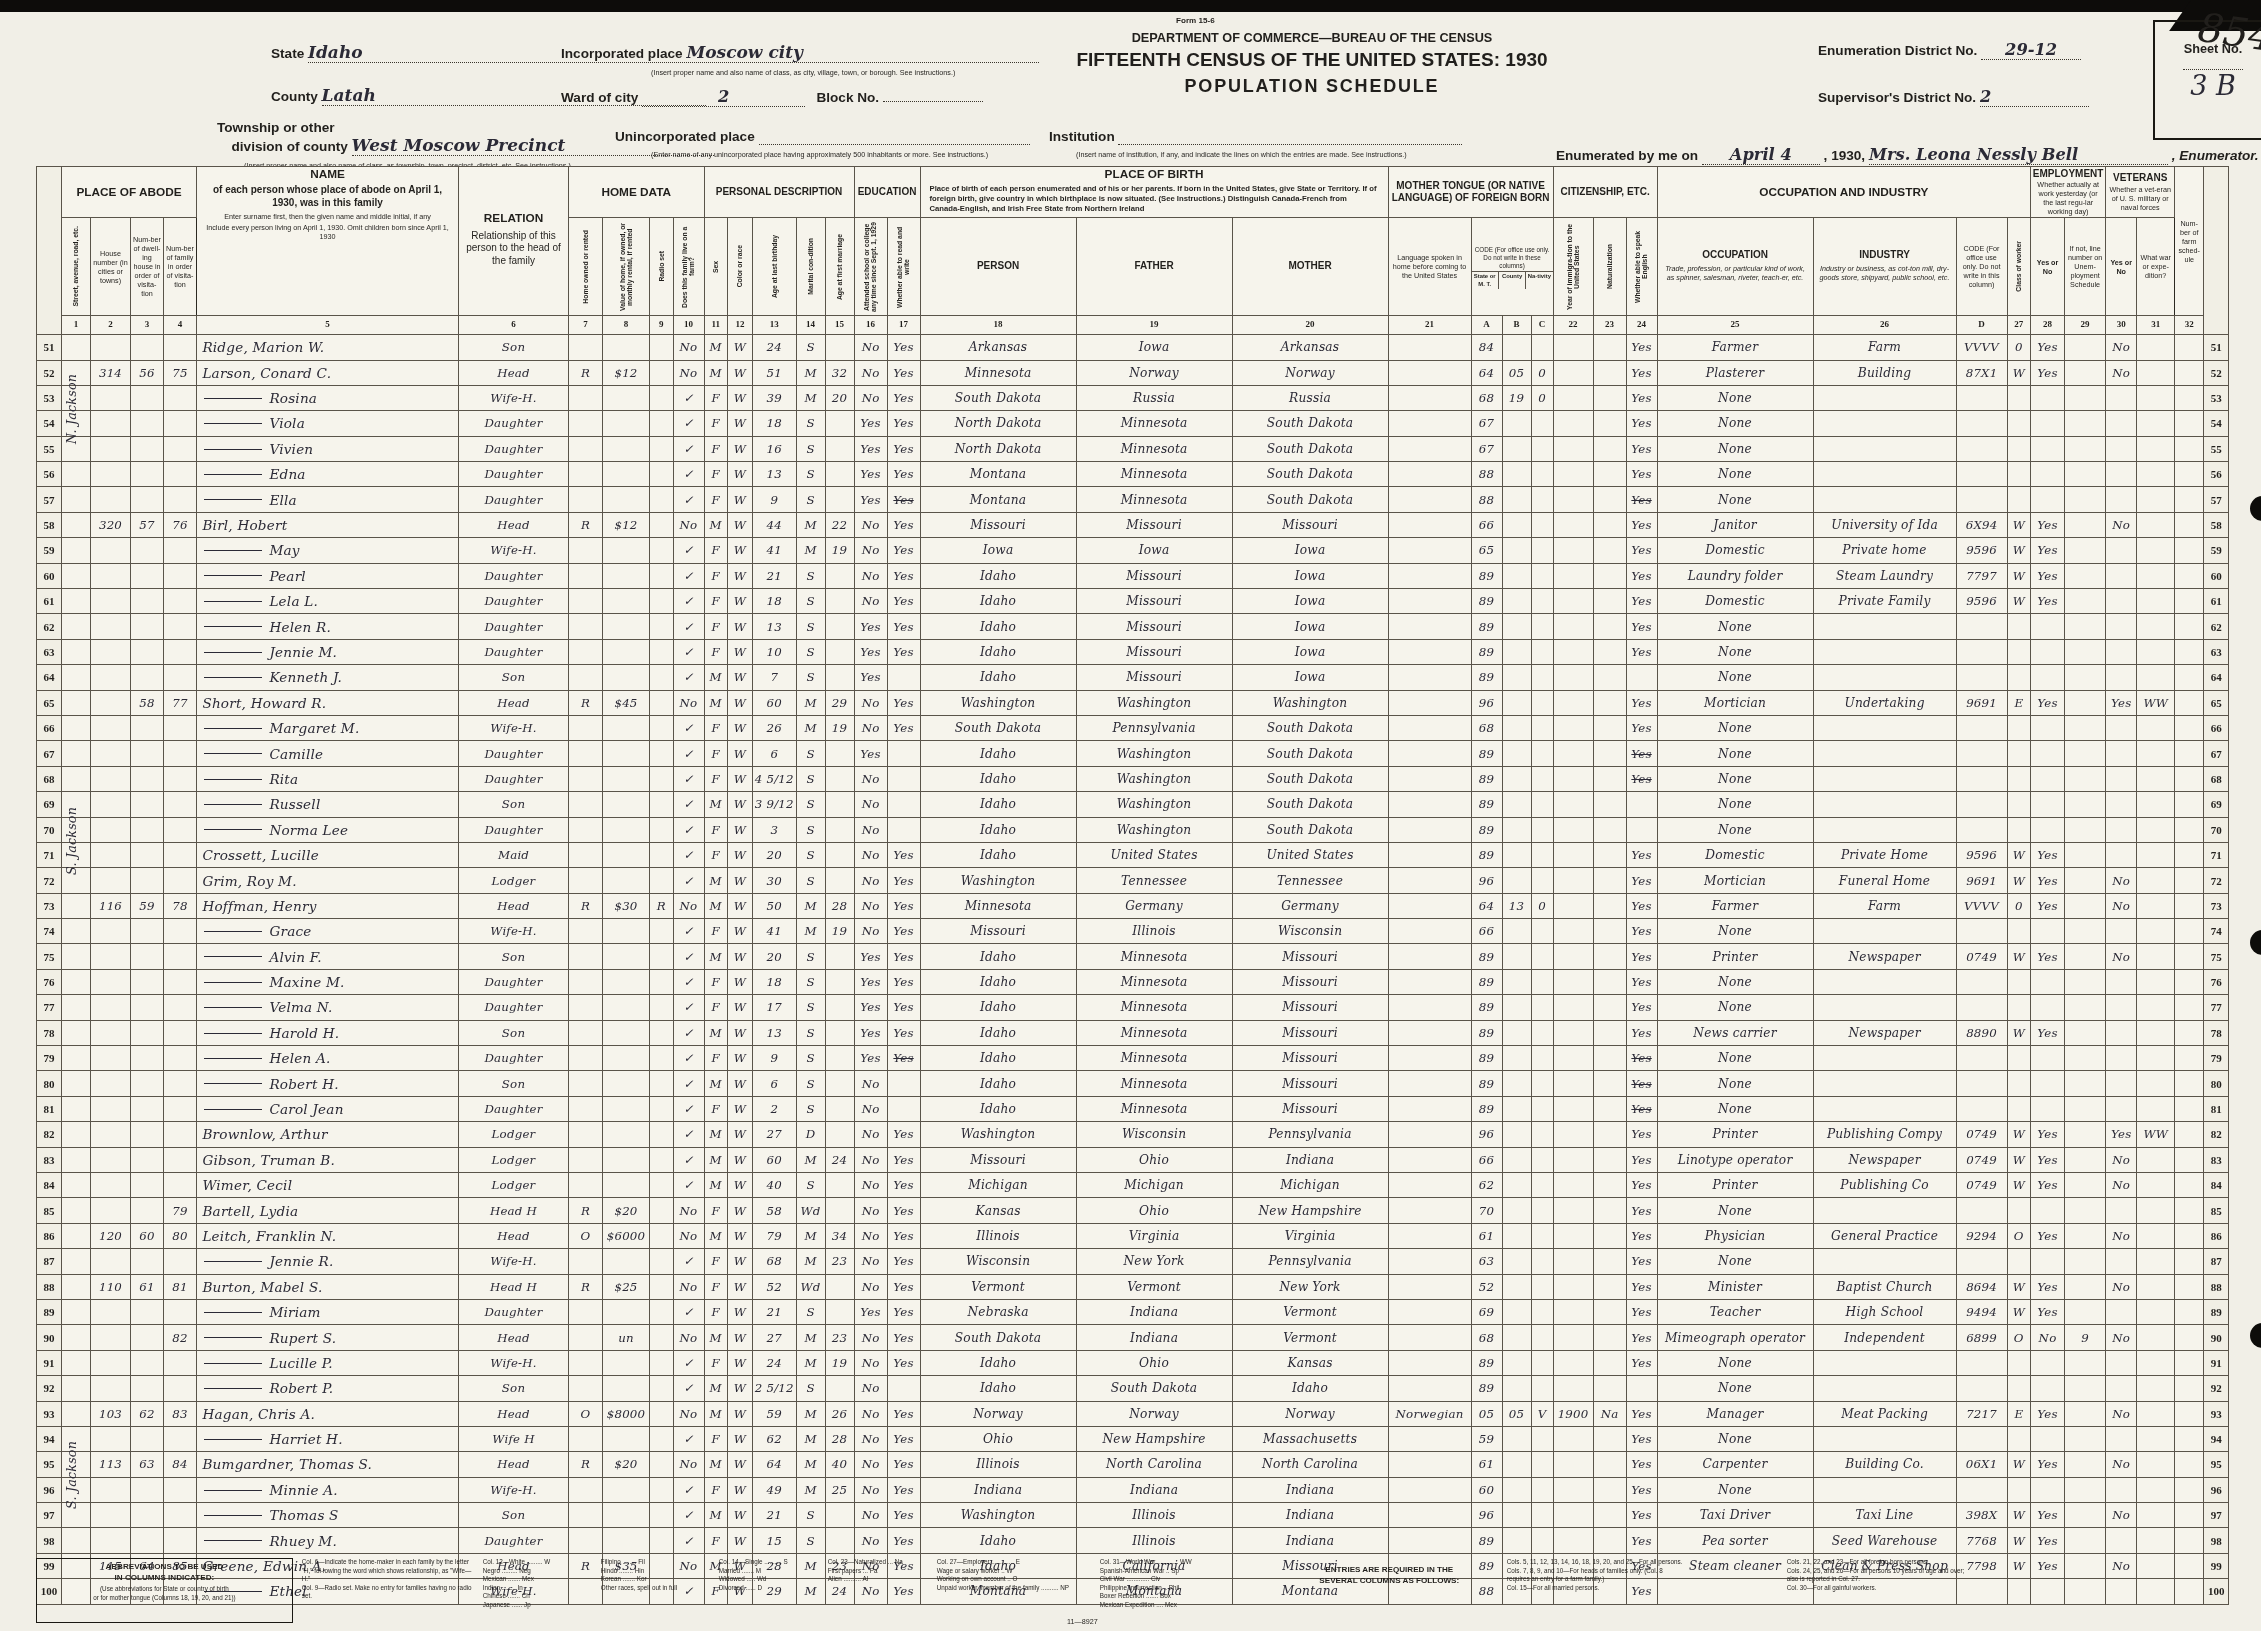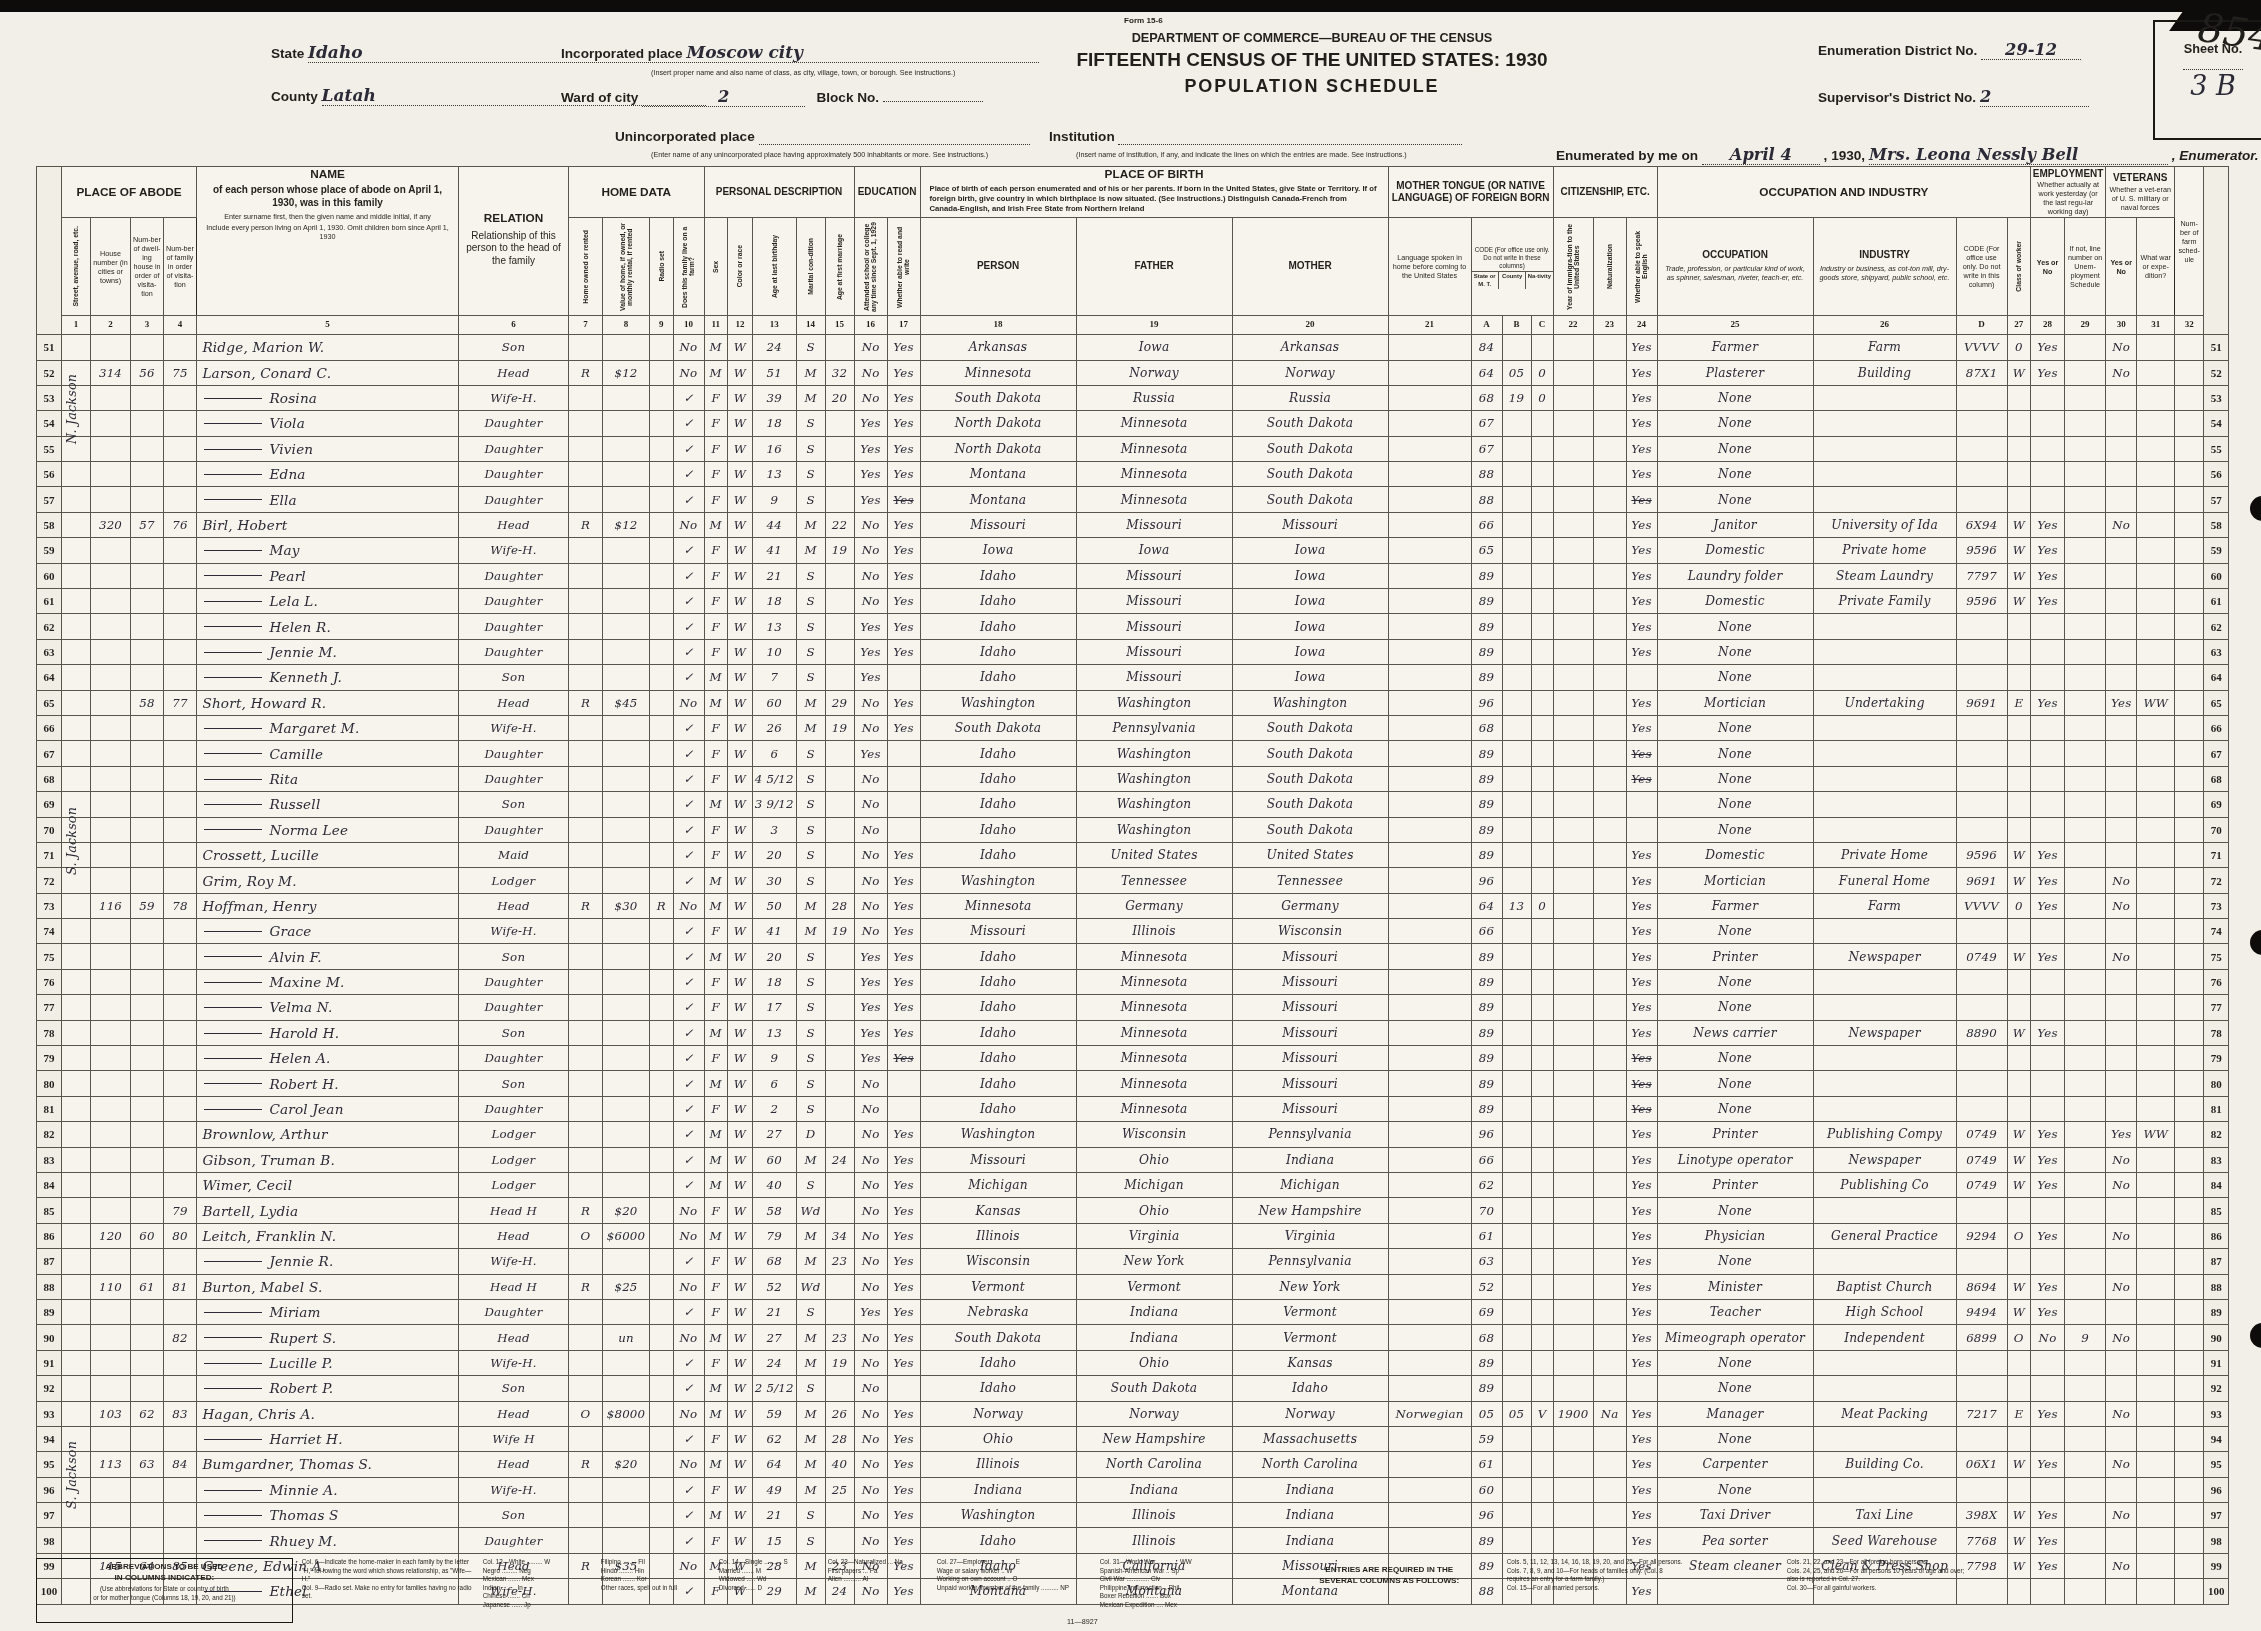--- a/index.html
+++ b/index.html
@@ -56,32 +56,38 @@
 </head>
 <body>
 
 <div class="scan-strip"></div>
 <div class="scan-corner"></div>
 <div class="hole" style="top:496px"></div>
 <div class="hole" style="top:930px"></div>
 <div class="hole" style="top:1323px"></div>
 
 <div class="hdr">
-  <div class="f" style="left:1124px;top:3.6px;font-size:8.1px">Form 15-6</div>
+  <div class="f" style="left:1176px;top:3.6px;font-size:8.1px">Form 15-6</div>
   <div class="ttl" style="left:950px;top:18px;width:724px;font-size:12.7px">DEPARTMENT OF COMMERCE—BUREAU OF THE CENSUS</div>
   <div class="ttl" style="left:950px;top:36px;width:724px;font-size:19px">FIFTEENTH CENSUS OF THE UNITED STATES: 1930</div>
   <div class="ttl" style="left:950px;top:63px;width:724px;font-size:18px;letter-spacing:1.8px">POPULATION SCHEDULE</div>
 
   <div class="f" style="left:271px;top:29px">
     <span>State</span>
     <span class="fl" style="display:inline-block;width:389px"><span class="hw" style="font-size:17px">Idaho</span></span>
   </div>
   <div class="f" style="left:271px;top:72px">
     <span>County</span>
     <span class="fl" style="display:inline-block;width:384px"><span class="hw" style="font-size:17px">Latah</span></span>
+  </div>
+  <div class="f" style="left:217px;top:107px">
+    <span>Township or other</span><br>
+    <span style="padding-left:14.5px">division of county</span>
+    <span class="fl" style="display:inline-block;width:362px"><span class="hw" style="font-size:17px">West Moscow Precinct</span></span><br>
+    <span class="note" style="padding-left:27px">(Insert proper name and also name of class, as township, town, precinct, district, etc.   See instructions.)</span>
   </div>
 
   <div class="f" style="left:561px;top:29px">
     <span>Incorporated place</span>
     <span class="fl" style="display:inline-block;width:353px"><span class="hw" style="font-size:17px">Moscow city</span></span><br>
     <span class="note" style="padding-left:90px">(Insert proper name and also name of class, as city, village, town, or borough.   See instructions.)</span>
   </div>
   <div class="f" style="left:561px;top:74px">
     <span>Ward of city</span>
     <span class="fl" style="display:inline-block;width:163px;text-align:center"><span class="hw" style="font-size:16.3px">2</span></span>

